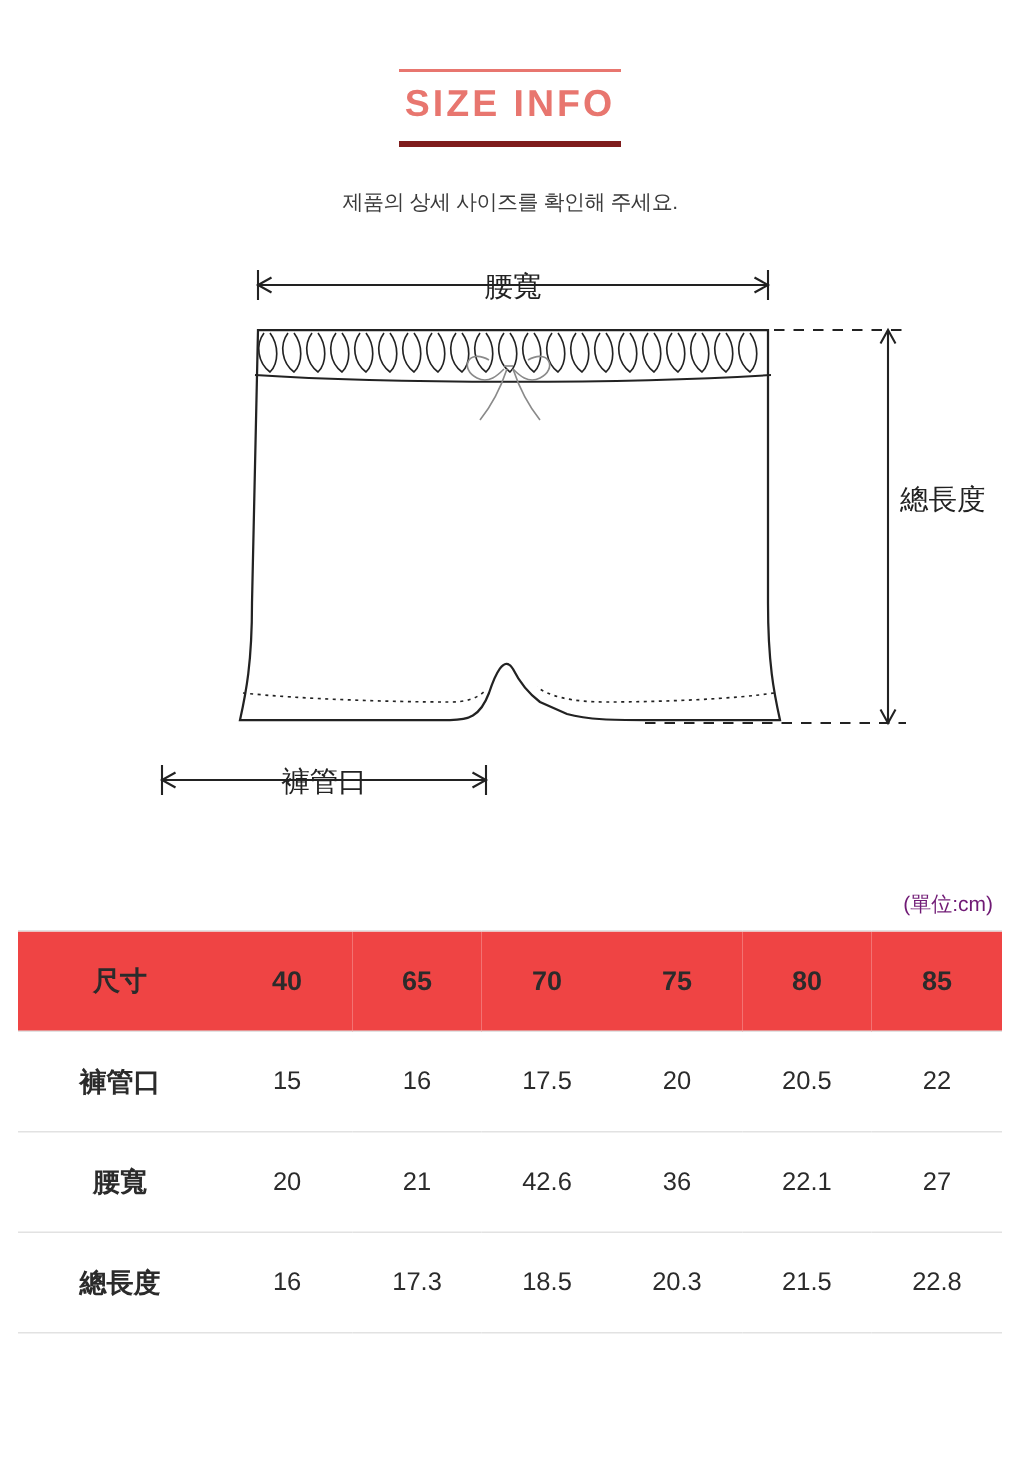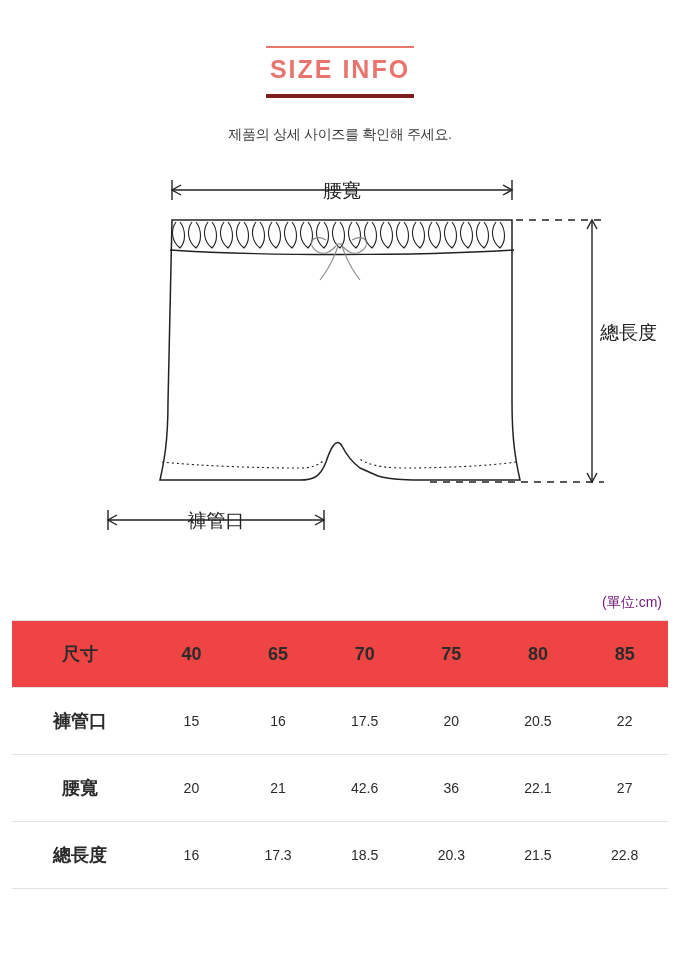--- a/index.html
+++ b/index.html
@@ -69,21 +69,21 @@
     margin-top: 8px;
   }
   table.size-table {
     width: 656px;
     border-collapse: collapse;
     table-layout: fixed;
   }
   table.size-table th,
   table.size-table td {
     text-align: center;
-    font-size: 14px;
+    font-size: 17px;
     height: 64px;
     border-bottom: 1px solid #e2e2e2;
     color: #2b2b2b;
   }
   table.size-table thead tr {
     background: #ef4444;
   }
   table.size-table thead th {
     font-weight: bold;
     font-size: 18px;

